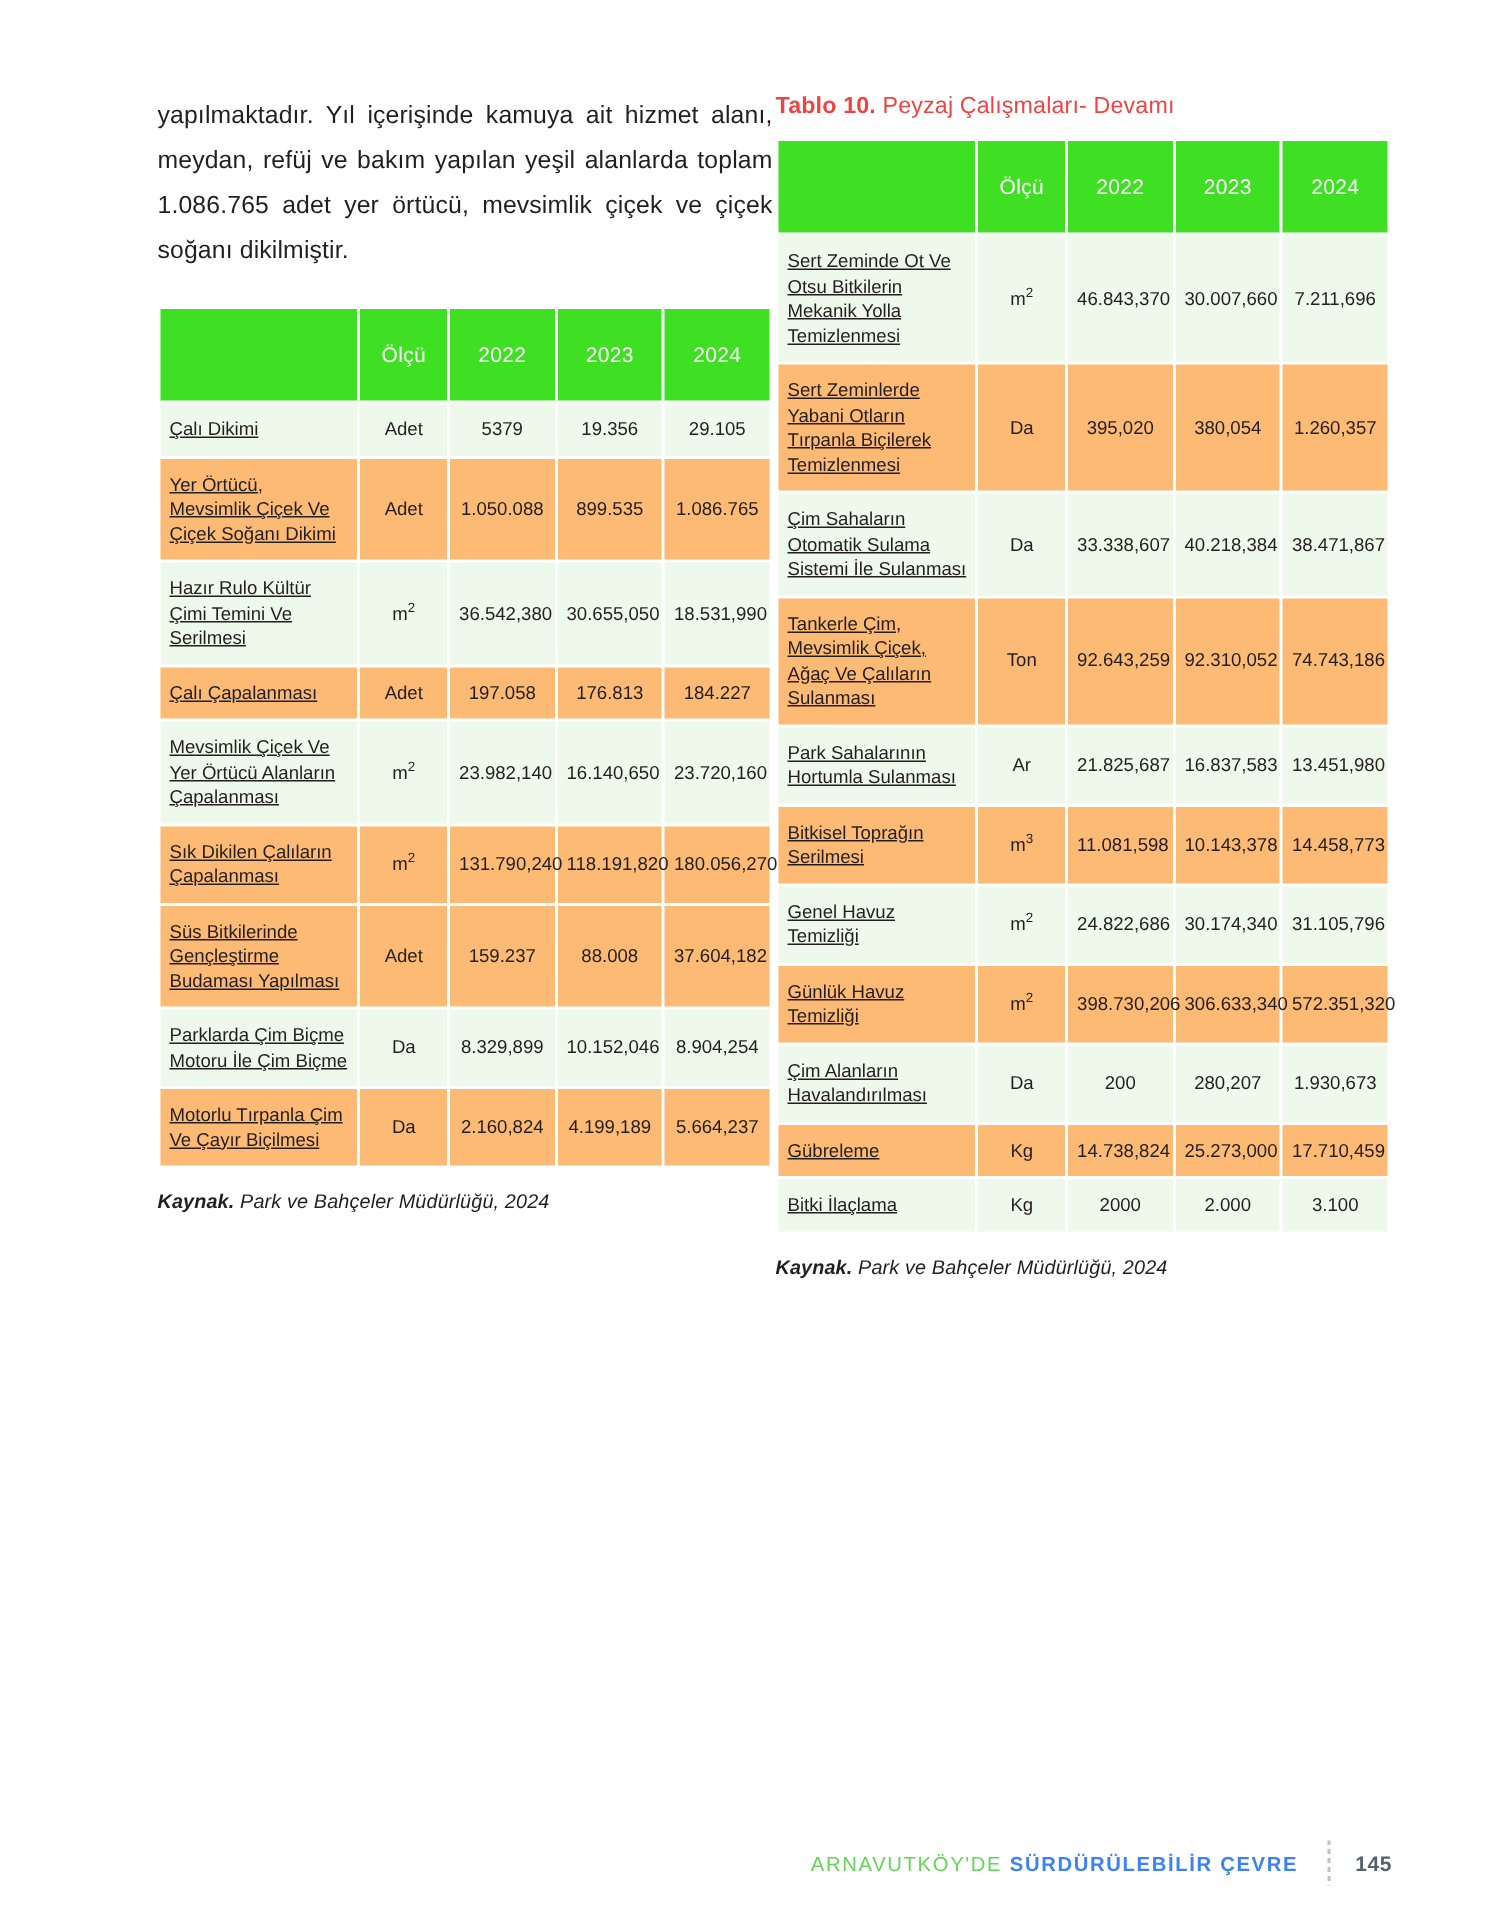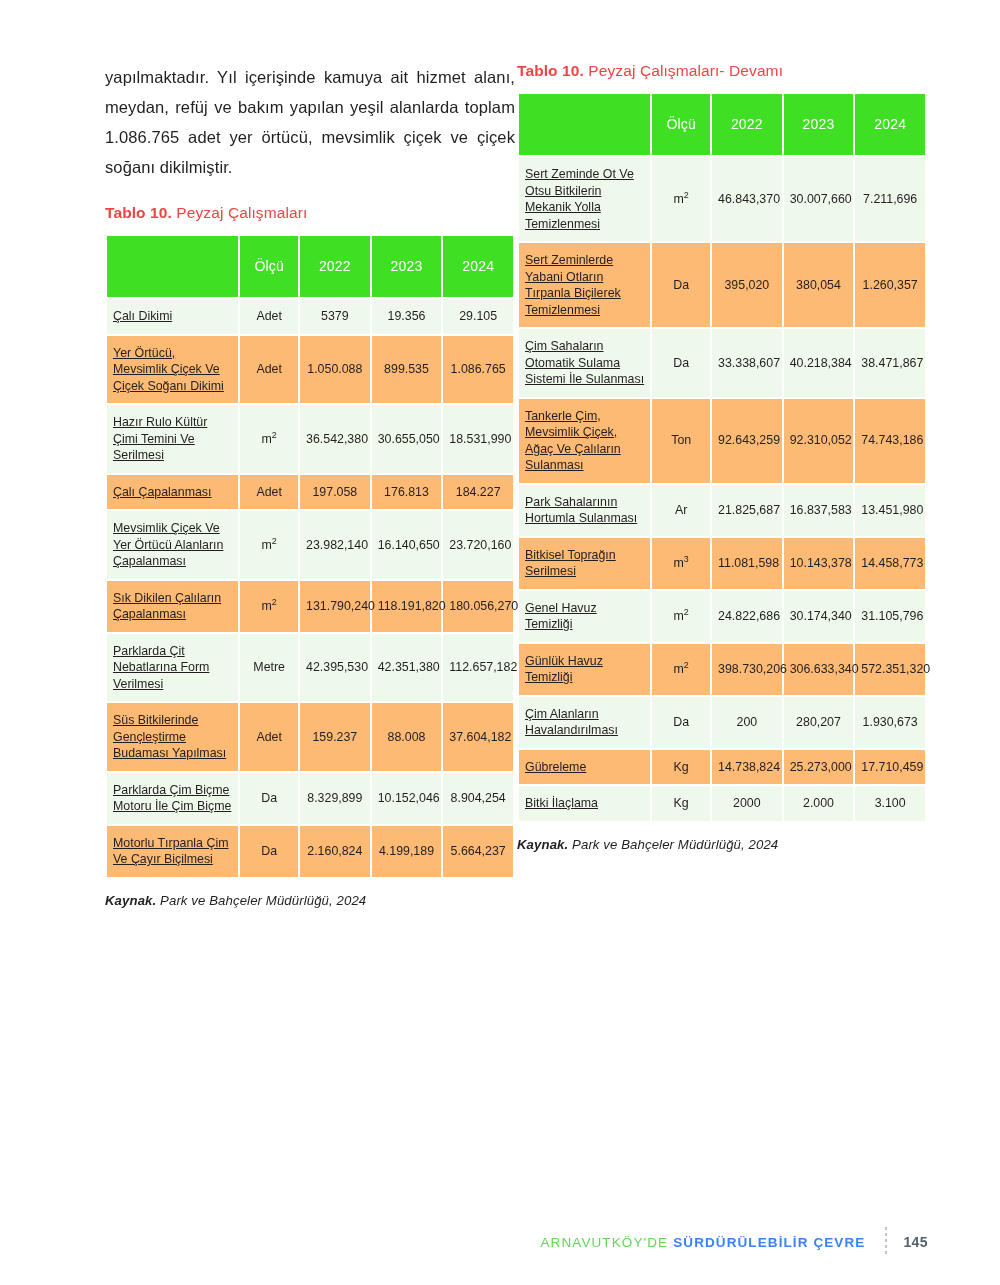--- a/index.html
+++ b/index.html
@@ -126,24 +126,20 @@
 </style>
 </head>
 <body>
 
 <div class="page">
 
   <div class="col-left">
 
     <p class="intro">yapılmaktadır. Yıl içerişinde kamuya ait hizmet alanı, meydan, refüj ve bakım yapılan yeşil alanlarda toplam 1.086.765 adet yer örtücü, mevsimlik çiçek ve çiçek soğanı dikilmiştir.</p>
 
-    <div class="tbl-caption">
-      <span class="strong">Tablo 10.</span>
-      <span>Peyzaj Çalışmaları</span>
-    </div>
 
     <table class="data">
       <colgroup>
         <col style="width:33%">
           <col style="width:14.5%">
           <col style="width:17.5%">
           <col style="width:17.5%">
           <col style="width:17.5%">
       </colgroup>
       <thead>
@@ -191,27 +187,20 @@
             <td class="num">16.140,650</td>
             <td class="num">23.720,160</td>
           </tr>
           <tr class="alt">
             <td class="label">Sık Dikilen Çalıların Çapalanması</td>
             <td class="unit">m<sup>2</sup></td>
             <td class="num">131.790,240</td>
             <td class="num">118.191,820</td>
             <td class="num">180.056,270</td>
           </tr>
-          <tr>
-            <td class="label">Parklarda Çit Nebatlarına Form Verilmesi</td>
-            <td class="unit">Metre</td>
-            <td class="num">42.395,530</td>
-            <td class="num">42.351,380</td>
-            <td class="num">112.657,182</td>
-          </tr>
           <tr class="alt">
             <td class="label">Süs Bitkilerinde Gençleştirme Budaması Yapılması</td>
             <td class="unit">Adet</td>
             <td class="num">159.237</td>
             <td class="num">88.008</td>
             <td class="num">37.604,182</td>
           </tr>
           <tr>
             <td class="label">Parklarda Çim Biçme Motoru İle Çim Biçme</td>
             <td class="unit">Da</td>

